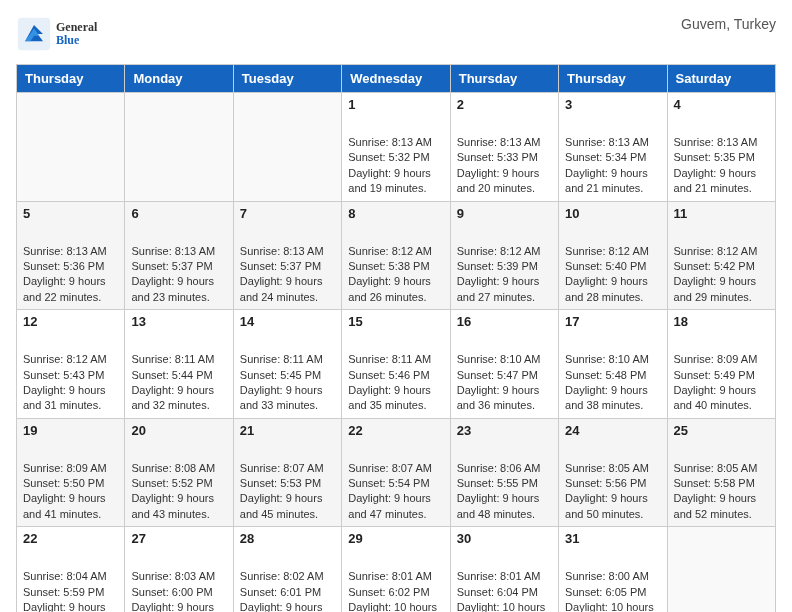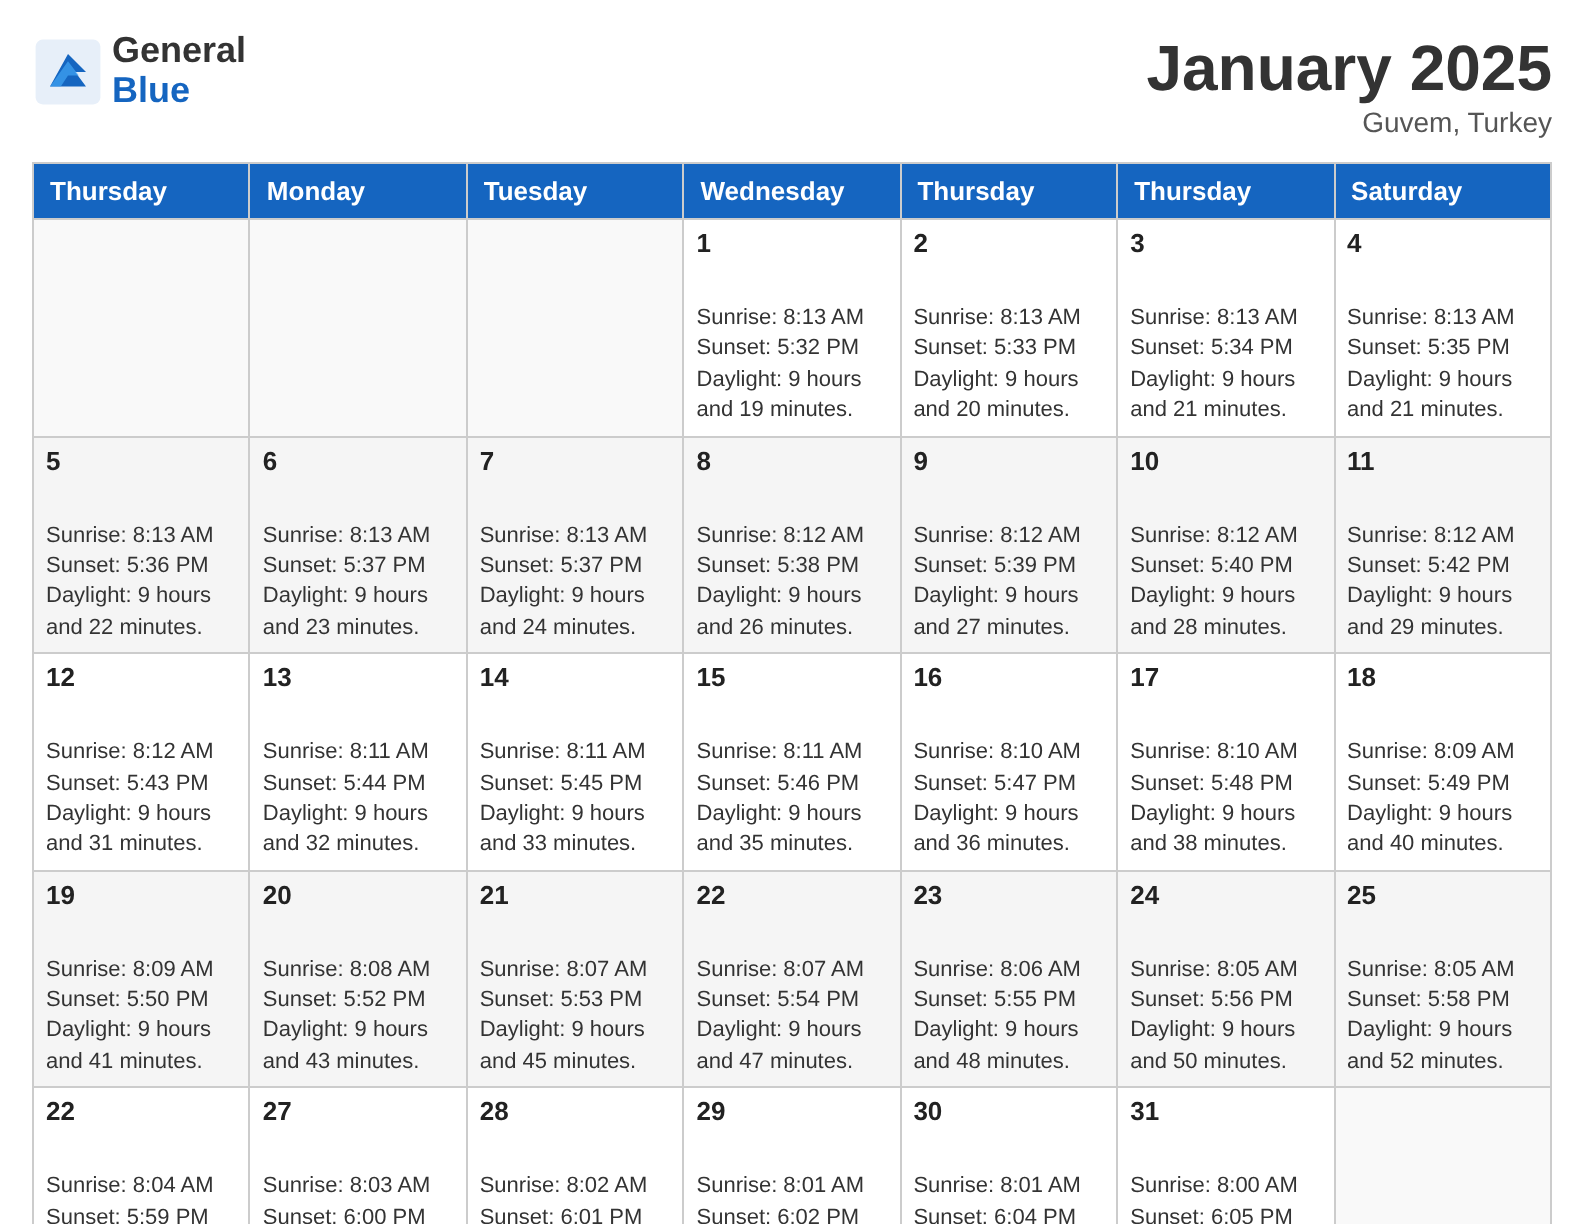--- a/index.html
+++ b/index.html
@@ -15,23 +15,24 @@
       justify-content: space-between;
       align-items: flex-start;
       margin-bottom: 12px;
     }
     .logo {
       display: flex;
       align-items: center;
       gap: 4px;
     }
     .logo-text {
-      font-size: 18px;
+      font-size: 12px;
       font-weight: bold;
       line-height: 1.1;
+      font-family: Liberation Serif, serif;
     }
     .logo-text .general { color: #333; }
     .logo-text .blue { color: #1565C0; }
     .logo-icon {
       width: 36px;
       height: 36px;
     }
     .title-block {
       text-align: right;
     }
@@ -97,21 +98,20 @@
       <rect x="2" y="2" width="36" height="36" rx="4" fill="#1565C0" opacity="0.1"></rect>
       <polygon points="10,28 20,10 30,20 24,20 30,28" fill="#1565C0"></polygon>
       <polygon points="10,28 20,14 26,22 20,22 16,28" fill="#42A5F5" opacity="0.7"></polygon>
     </svg>
     <div class="logo-text">
       <span class="general">General</span><br>
       <span class="blue">Blue</span>
     </div>
   </div>
   <div class="title-block">
-    <div class="month-title">January 2025</div>
     <div class="location">Guvem, Turkey</div>
   </div>
 </div>
 
 <table class="calendar">
   <thead>
     <tr>
     <th>Thursday</th>
         <th>Monday</th>
         <th>Tuesday</th>

